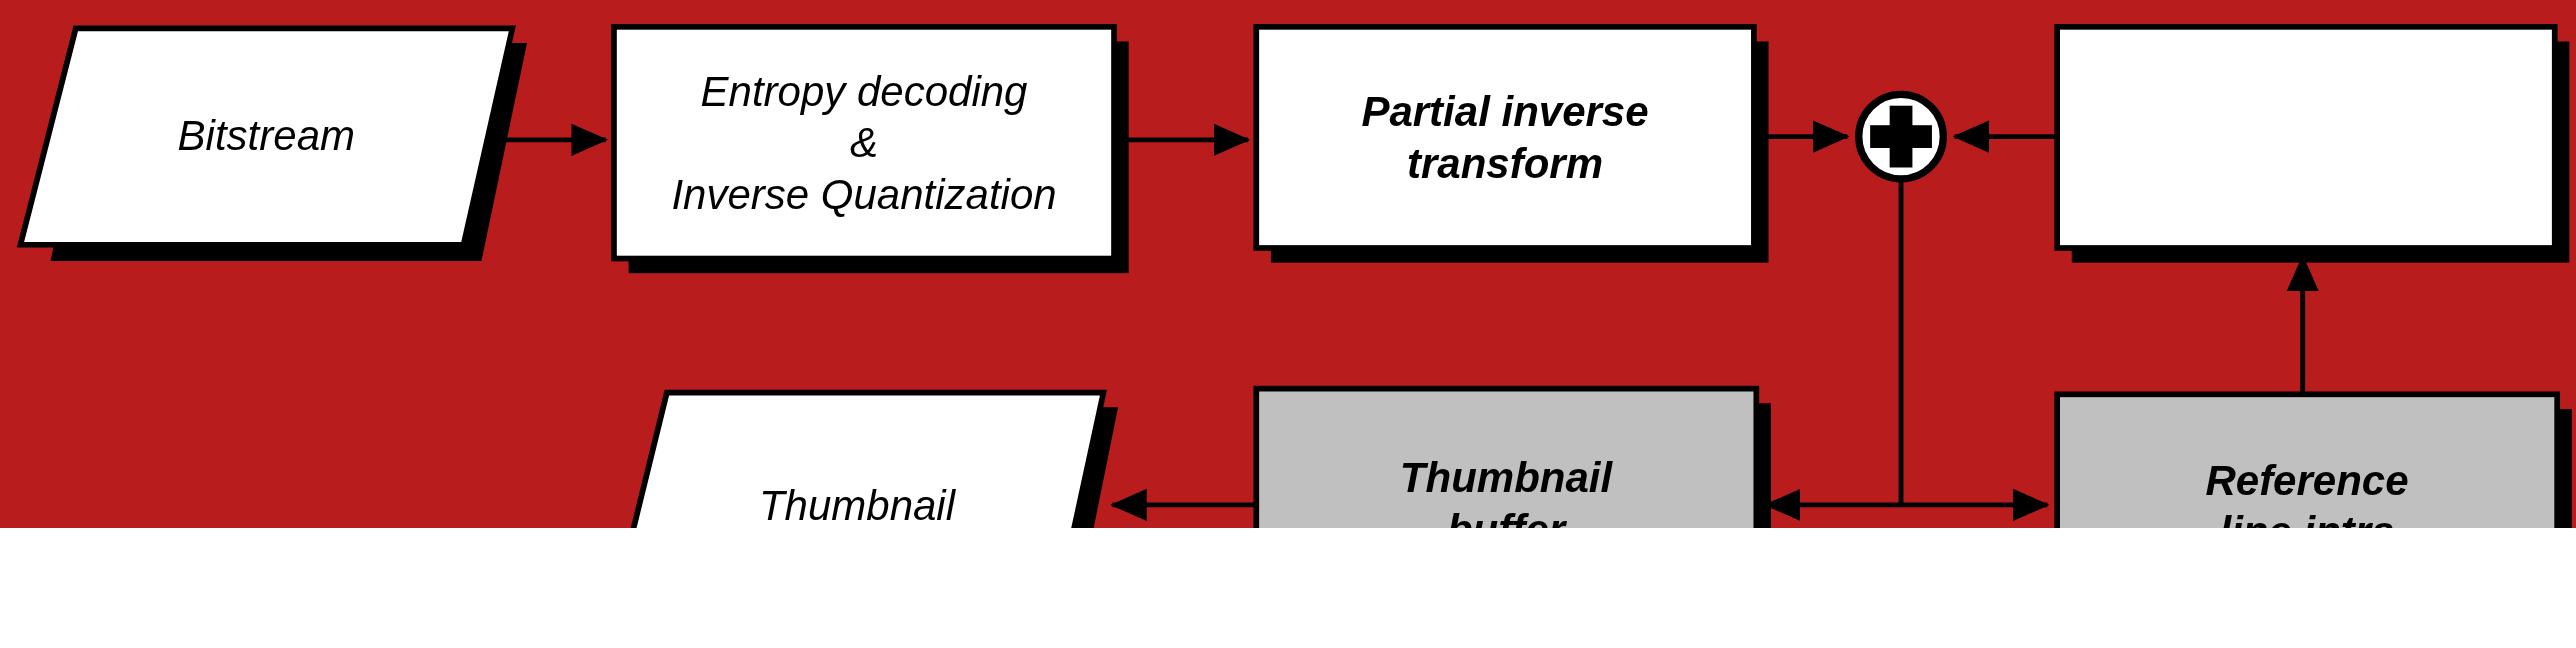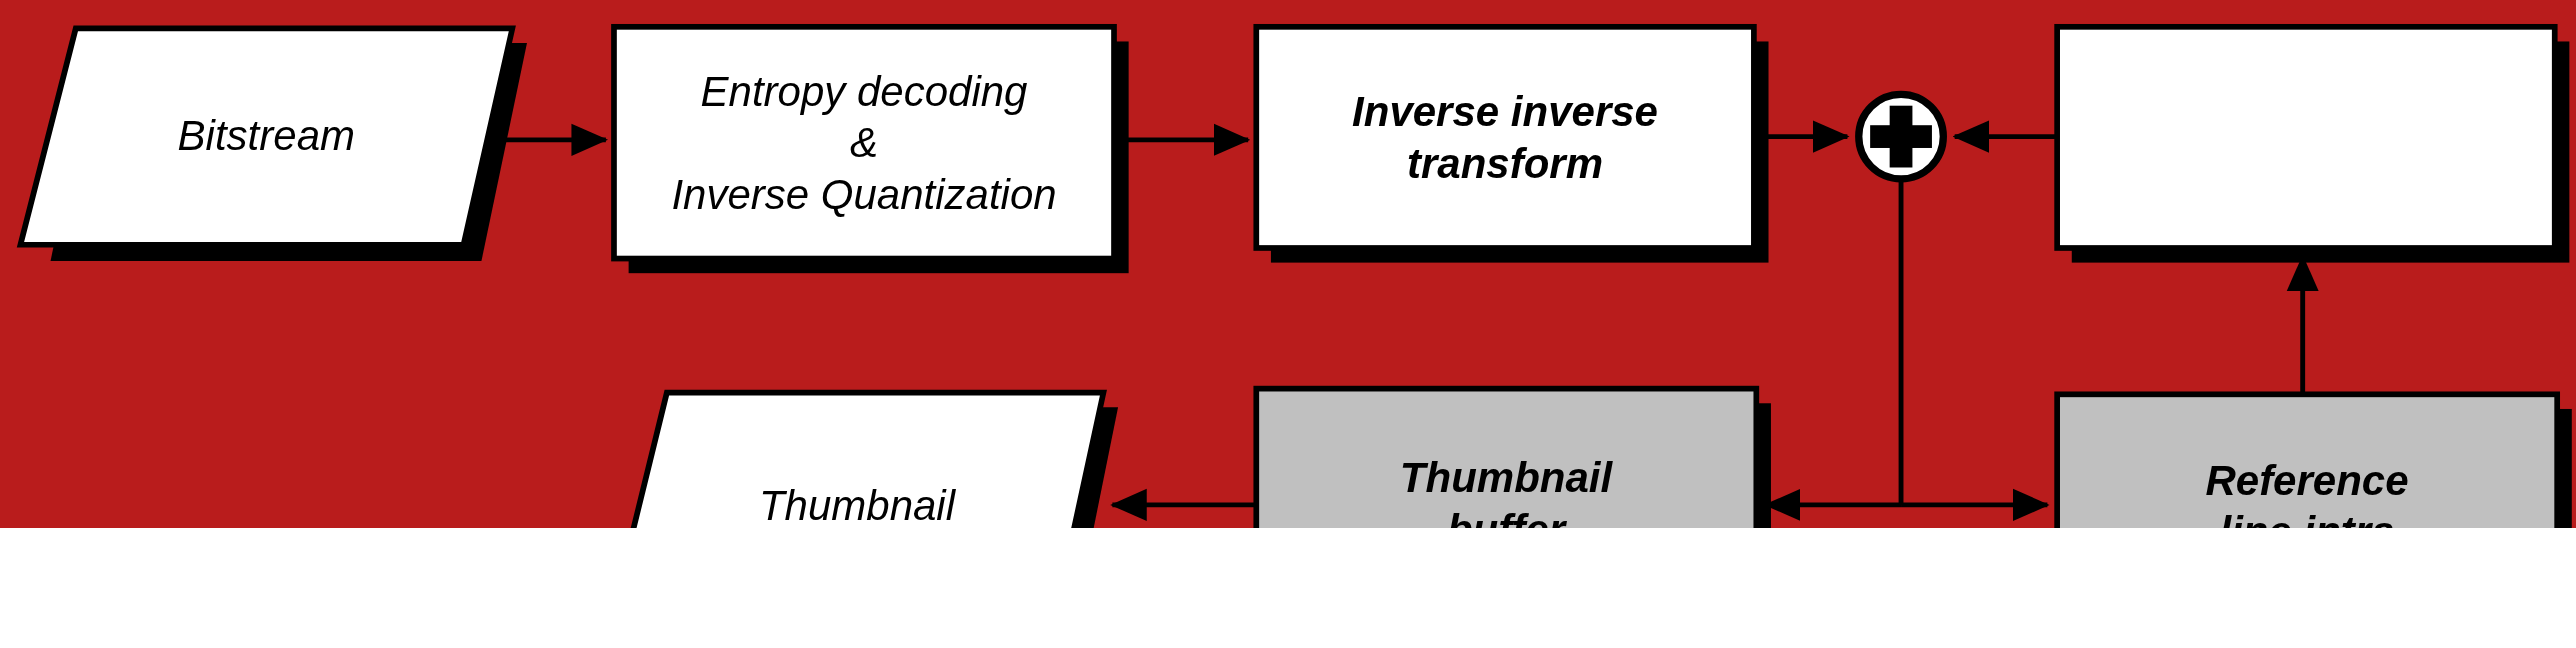--- a/index.html
+++ b/index.html
@@ -113,21 +113,21 @@
       <rect x="2324" y="130" width="28" height="76" fill="#000000"></rect>
     </g>
   </svg>
 
   <div class="node-label lbl-regular" style="left:20.3px; top:27px; width:492px; height:218px;">Bitstream</div>
 
   <div class="node-label lbl-regular" style="left:614px; top:27px; width:500px; height:232px;">Entropy decoding
 &amp;
 Inverse Quantization</div>
 
-  <div class="node-label lbl-bold" style="left:1256px; top:27px; width:498px; height:221px;">Inverse inverse
+  <div class="node-label lbl-bold" style="left:1256px; top:27px; width:498px; height:221px;">Partial inverse
 transform</div>
 
 
   <div class="node-label lbl-regular" style="left:611px; top:393px; width:492px; height:225px;">Thumbnail</div>
 
   <div class="node-label lbl-bold" style="left:1256px; top:389px; width:500px; height:229px;">Thumbnail
 buffer</div>
 
   <div class="node-label lbl-bold" style="left:2057px; top:394px; width:500px; height:224px;">Reference
 line intra</div>

